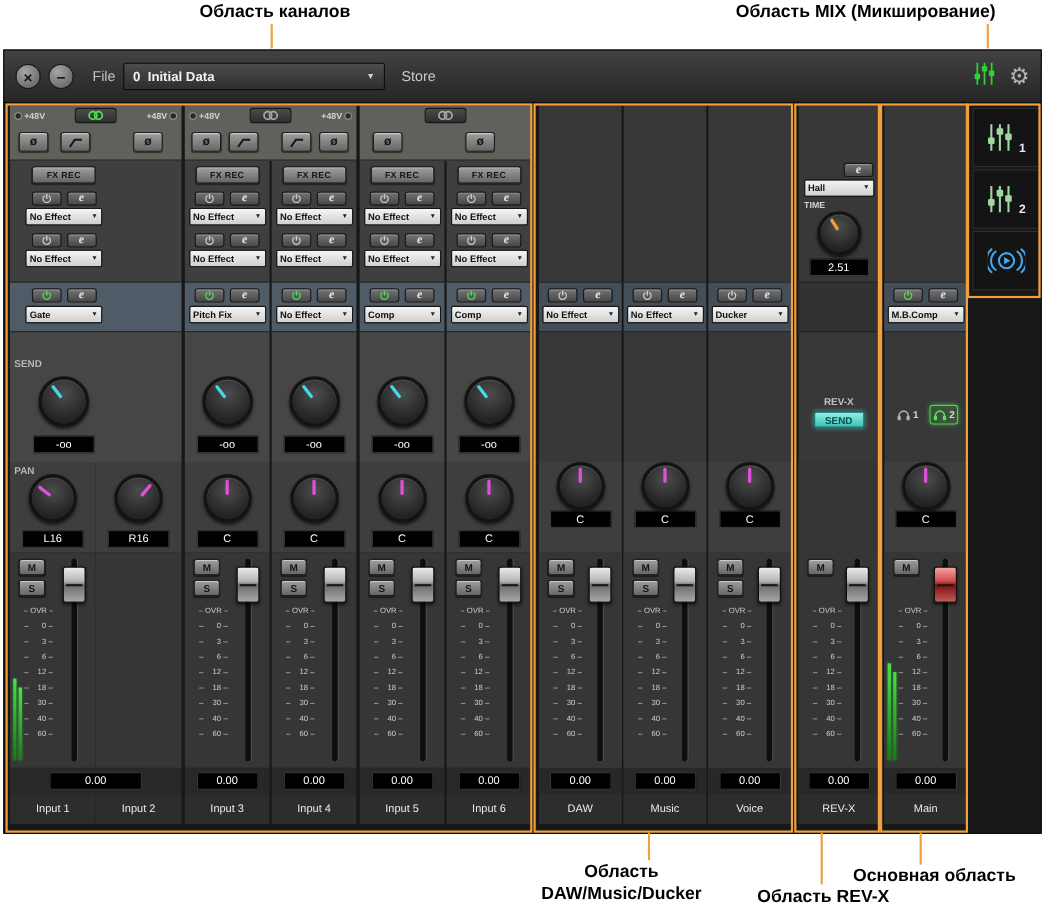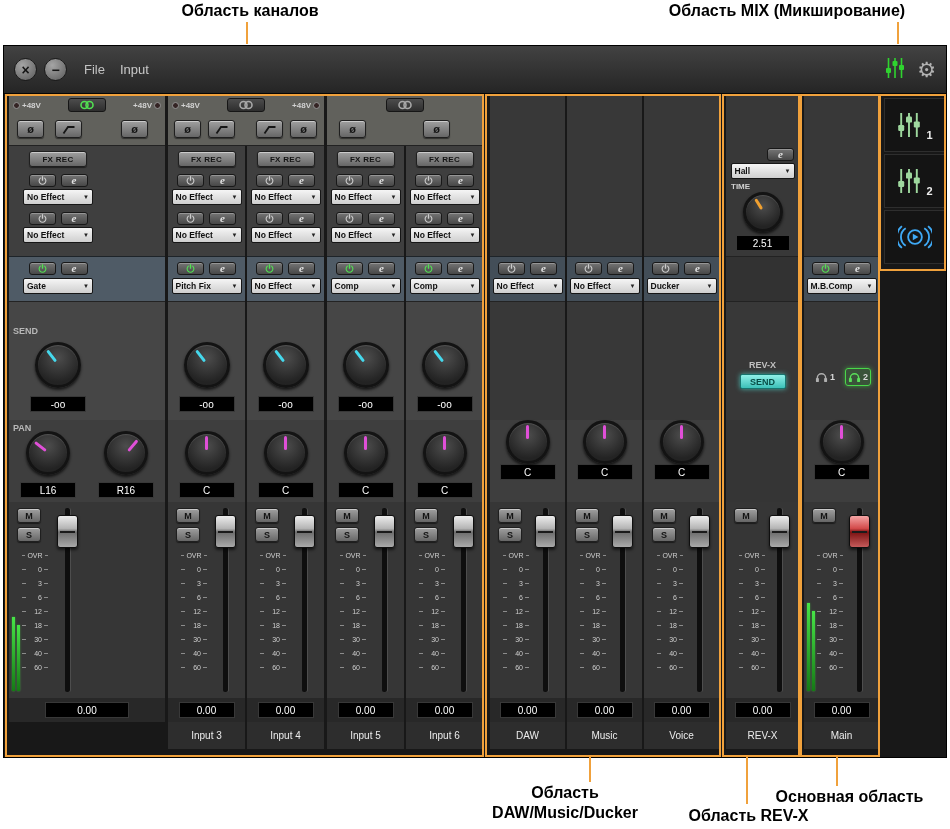--- a/index.html
+++ b/index.html
@@ -141,21 +141,25 @@
 </style>
 </head>
 <body>
 
 <div id="page">
   <div id="window">
     <div id="titlebar">
       <div class="winbtn">×</div>
       <div class="winbtn">−</div>
       <span id="file-label">File</span>
-      <span id="store-btn">Input</span>
+      <div id="file-select">
+        <span class="fval">0  Initial Data</span>
+        <span class="arrow">▼</span>
+      </div>
+      <span id="store-btn">Store</span>
       <div id="tb-right">
         <span id="tb-faders"><svg width="20" height="24" viewBox="0 0 20 24">
               <g stroke="#2fd32f" stroke-width="1.6">
                 <path d="M3.5 2v20M10 2v20M16.5 2v20"></path>
               </g>
               <g fill="#2fd32f">
                 <rect x="1" y="12" width="5" height="5" rx="1"></rect>
                 <rect x="7.5" y="5" width="5" height="5" rx="1"></rect>
                 <rect x="14" y="9" width="5" height="5" rx="1"></rect>
               </g>
@@ -351,20 +355,24 @@
                 <div class="ftrack"></div>
                 <div class="fcap"></div>
               </div>
               <div class="fader-cell"></div>
             </div>
             <div class="sec-value valrow">
               <div class="val-cell">
                 <div class="vbox wideval" style="width: 84px;">0.00</div>
               </div>
             </div>
+            <div class="sec-name namerow">
+              <div class="name-cell">Input 1</div>
+              <div class="name-cell">Input 2</div>
+            </div>
           </div>
           <div class="pair">
             <div class="sec-head">
               <div class="head-row1">
                 <div class="p48">
                   <span class="led"></span>
                   <span>+48V</span>
                 </div>
                 <div class="p48">
                   <span>+48V</span>

